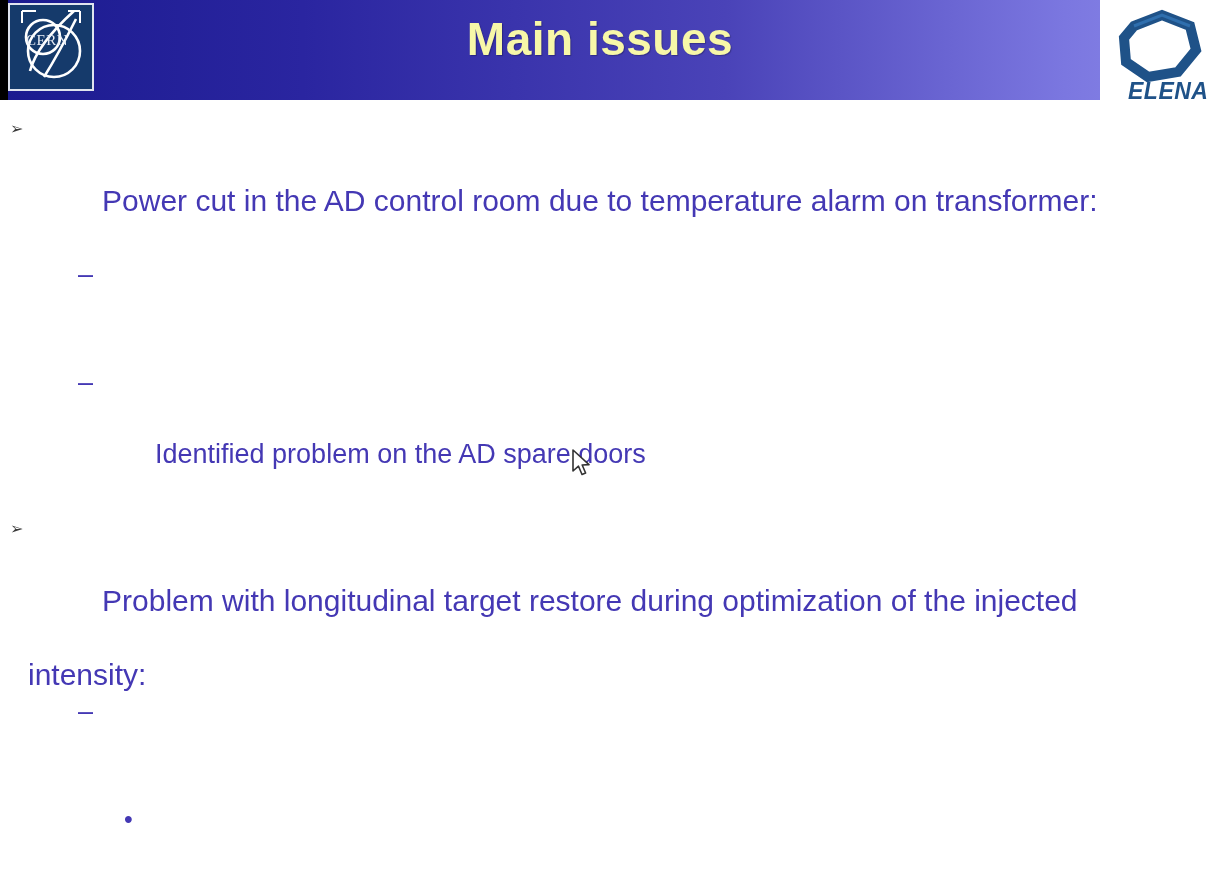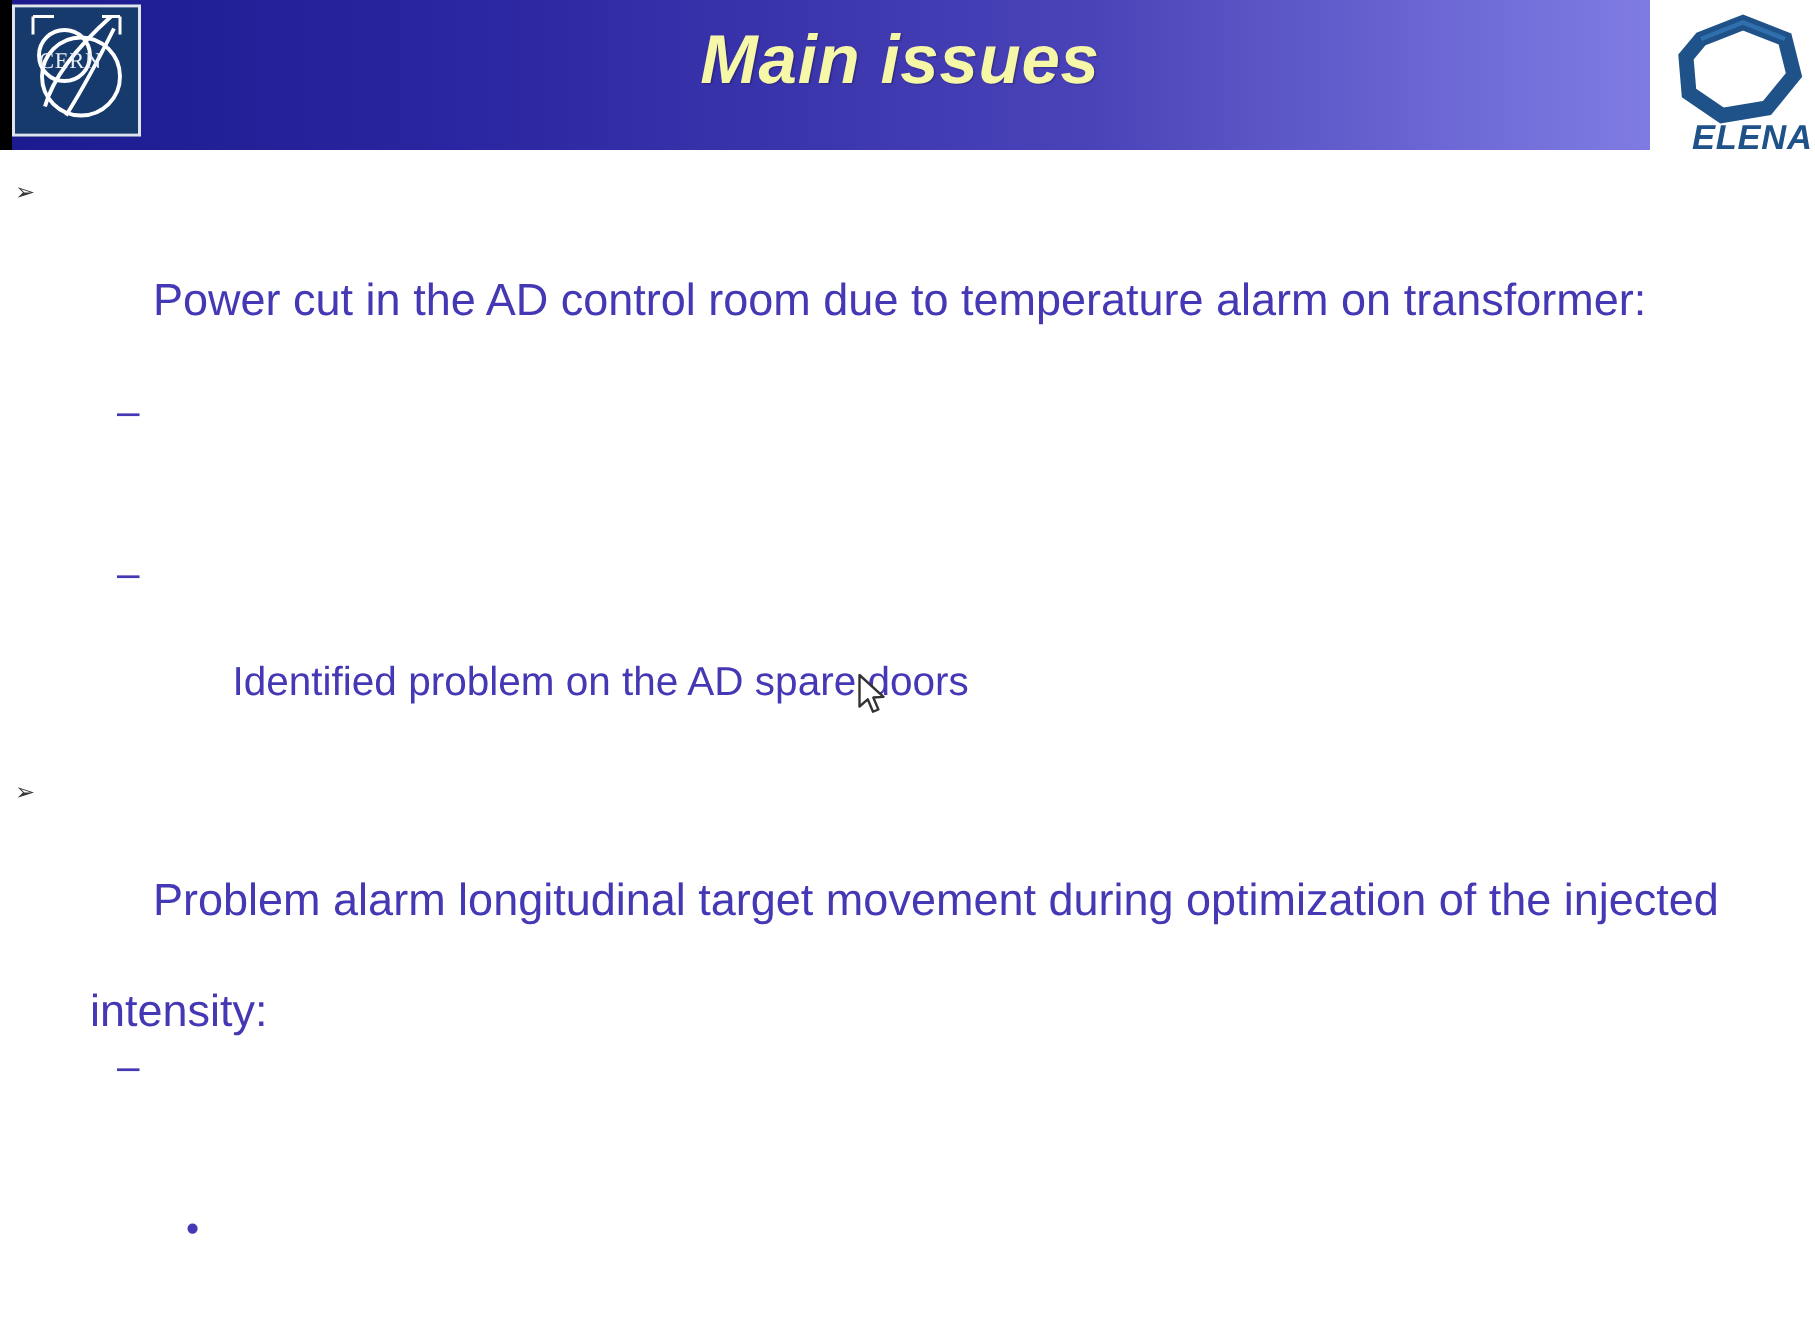--- a/index.html
+++ b/index.html
@@ -19,21 +19,20 @@
   }
 
   
   .header {
     position: absolute;
     left: 0;
     top: 0;
     width: 1210px;
     height: 100px;
     background: linear-gradient(to right, #1b1b8f 0%, #2a25a0 25%, #4a43b8 60%, #7b77e0 88%, #8b88e8 100%);
-    font-style: italic;
   }
   .header-left-edge {
     position: absolute;
     left: 0;
     top: 0;
     width: 8px;
     height: 100px;
     background: #000000;
   }
   .header-underline {
@@ -122,21 +121,21 @@
     left: 10px;
     top: 2px;
     font-size: 16px;
     color: #3a3a3a;
     line-height: 37px;
   }
   
   .lvl1cont {
     font-size: 30px;
     line-height: 37px;
-    padding-left: 60px;
+    padding-left: 28px;
   }
 
   
   .lvl2 {
     font-size: 27px;
     line-height: 36px;
     padding-left: 110px;
   }
   .lvl2 .mark {
     position: absolute;
@@ -224,21 +223,21 @@
     <div class="line lvl2">
       <span class="mark">–</span>
     </div>
     <div class="line lvl2">
       <span class="mark">–</span>
       <span>Identified problem on the AD spare doors</span>
     </div>
 
     <div class="line lvl1">
       <span class="mark">➢</span>
-      <span>Problem alarm longitudinal target movement during optimization of the injected</span>
+      <span>Problem with longitudinal target restore during optimization of the injected</span>
     </div>
     <div class="line lvl1cont">intensity:</div>
 
     <div class="line lvl2">
       <span class="mark">–</span>
     </div>
     <div class="line lvl3">
       <span class="mark">•</span>
       
     </div>

